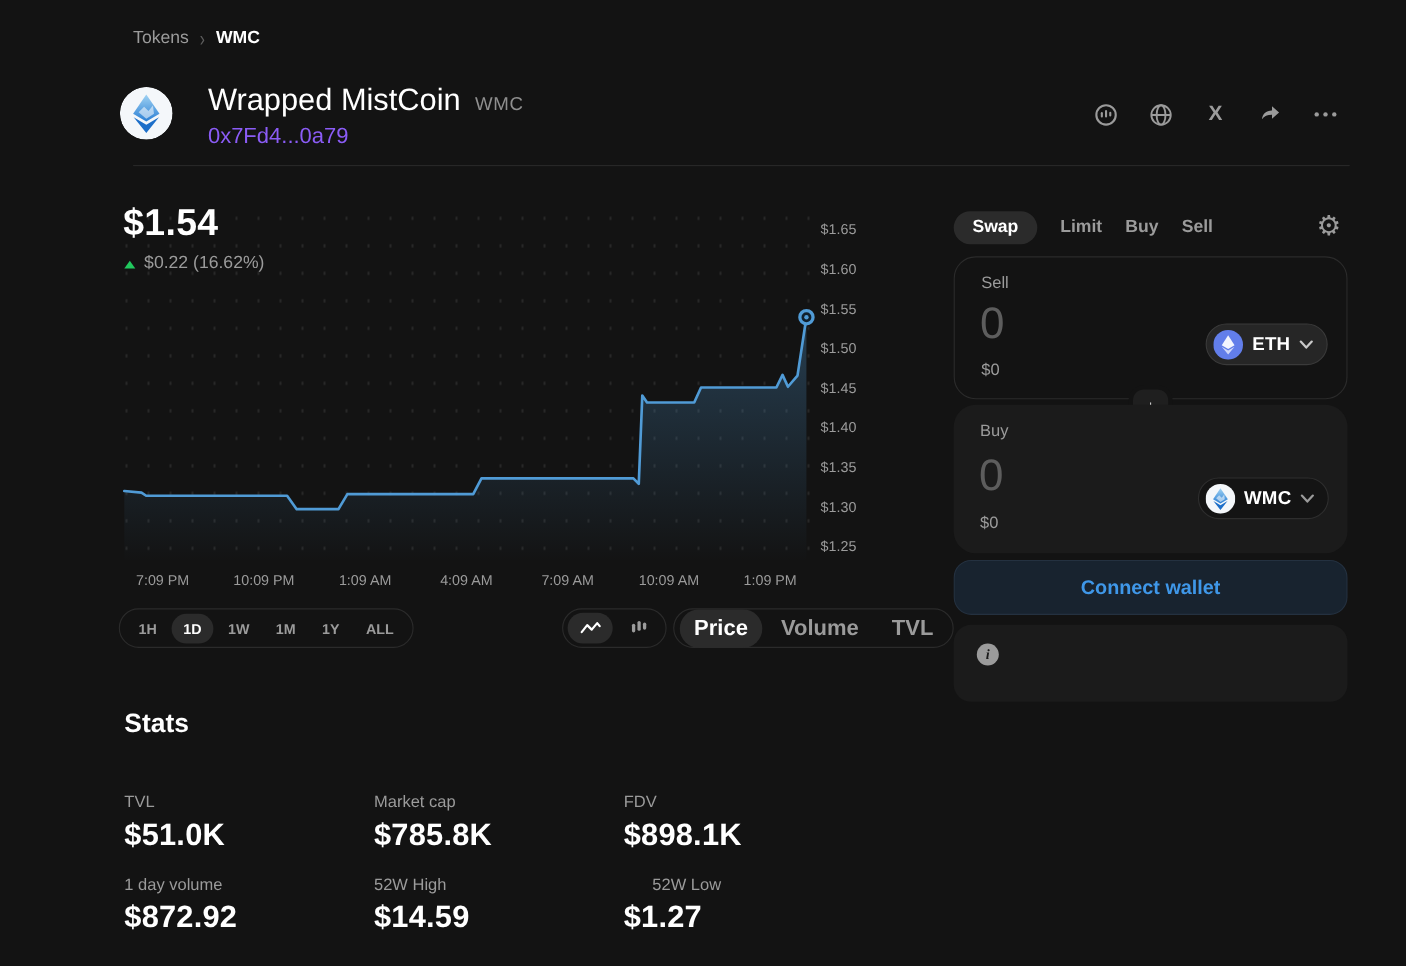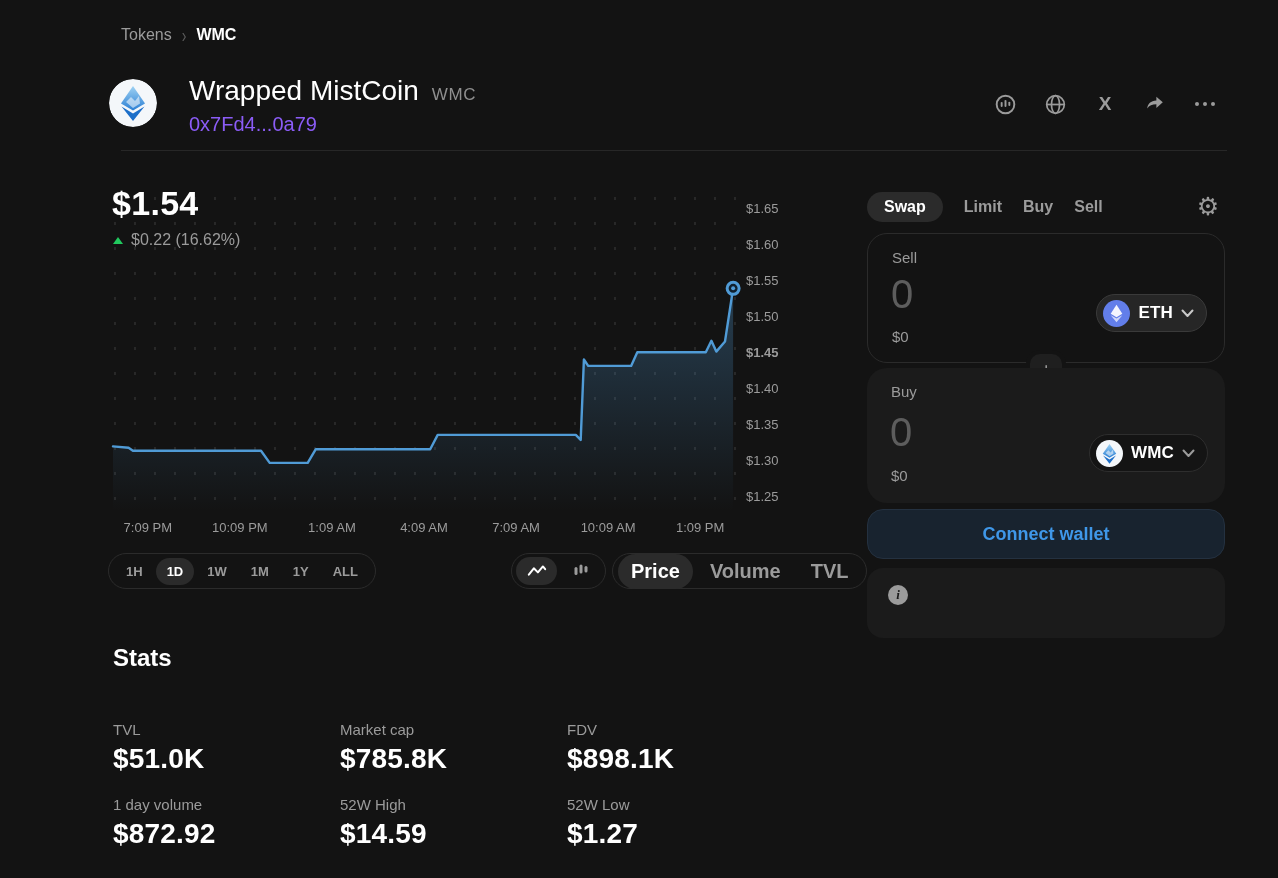--- a/index.html
+++ b/index.html
@@ -175,21 +175,21 @@
       <path d="M0.0,251.4 L15.6,252.8 L19.9,255.7 L148.0,255.7 L156.7,267.9 L194.7,267.9 L202.8,254.2 L317.2,254.2 L324.7,239.9 L462.8,239.9 L467.7,244.9 L470.9,164.5 L475.2,170.9 L518.1,170.9 L524.3,157.3 L592.8,157.3 L598.4,145.8 L603.3,156.6 L612.0,146.5 L620.1,93.4 L620.1,316 L0,316 Z" fill="url(#areaGrad)"></path>
       <path d="M0.0,251.4 L15.6,252.8 L19.9,255.7 L148.0,255.7 L156.7,267.9 L194.7,267.9 L202.8,254.2 L317.2,254.2 L324.7,239.9 L462.8,239.9 L467.7,244.9 L470.9,164.5 L475.2,170.9 L518.1,170.9 L524.3,157.3 L592.8,157.3 L598.4,145.8 L603.3,156.6 L612.0,146.5 L620.1,93.4" fill="none" stroke="#509bd6" stroke-width="2.4" stroke-linejoin="round" stroke-linecap="round"></path>
       <circle cx="620.134" cy="93.3636363636363" r="6" fill="#10202e" stroke="#509bd6" stroke-width="3"></circle>
       <circle cx="620.134" cy="93.3636363636363" r="2" fill="#509bd6"></circle>
     </svg>
   <div id="ylabels">
       <div class="ylabel" style="top: 201.364px;">$1.65</div>
       <div class="ylabel" style="top: 237.273px;">$1.60</div>
       <div class="ylabel" style="top: 273.182px;">$1.55</div>
       <div class="ylabel" style="top: 309.091px;">$1.50</div>
-      <div class="ylabel" style="top: 345px; font-weight: bold;">$1.45</div>
+      <div class="ylabel" style="top: 345px;">$1.45</div>
       <div class="ylabel" style="top: 380.909px;">$1.40</div>
       <div class="ylabel" style="top: 416.818px;">$1.35</div>
       <div class="ylabel" style="top: 452.727px;">$1.30</div>
       <div class="ylabel" style="top: 488.636px;">$1.25</div>
     </div>
   <div id="xlabels">
       <div class="xlabel" style="left: 114.832px;">7:09 PM</div>
       <div class="xlabel" style="left: 206.888px;">10:09 PM</div>
       <div class="xlabel" style="left: 298.944px;">1:09 AM</div>
       <div class="xlabel" style="left: 391px;">4:09 AM</div>
@@ -233,21 +233,21 @@
       <div class="stat-label" style="left: 113px; top: 721px;">TVL</div>
       <div class="stat-value" style="left: 113px; top: 743px;">$51.0K</div>
       <div class="stat-label" style="left: 340px; top: 721px;">Market cap</div>
       <div class="stat-value" style="left: 340px; top: 743px;">$785.8K</div>
       <div class="stat-label" style="left: 567px; top: 721px;">FDV</div>
       <div class="stat-value" style="left: 567px; top: 743px;">$898.1K</div>
       <div class="stat-label" style="left: 113px; top: 796px;">1 day volume</div>
       <div class="stat-value" style="left: 113px; top: 818px;">$872.92</div>
       <div class="stat-label" style="left: 340px; top: 796px;">52W High</div>
       <div class="stat-value" style="left: 340px; top: 818px;">$14.59</div>
-      <div class="stat-label" style="left: 567px; top: 796px;">52W Low</div>
+      <div class="stat-label" style="left: 593px; top: 796px;">52W Low</div>
       <div class="stat-value" style="left: 567px; top: 818px;">$1.27</div>
     </div>
 
   <div class="swaptabs" id="swaptabs">
       <div class="stab sel">Swap</div>
       <div class="stab">Limit</div>
       <div class="stab">Buy</div>
       <div class="stab">Sell</div>
     </div>
   <div class="gear">⚙</div>

